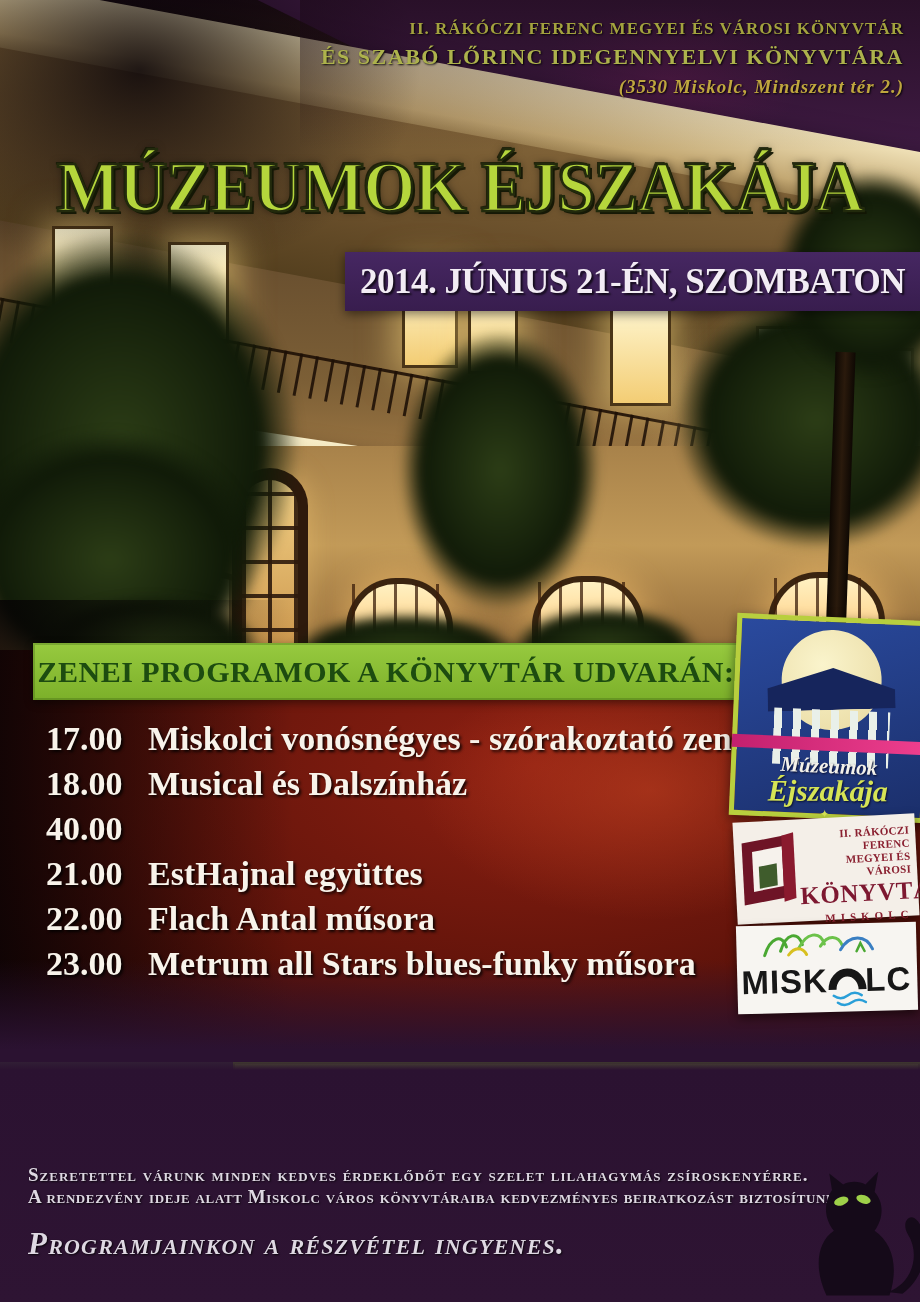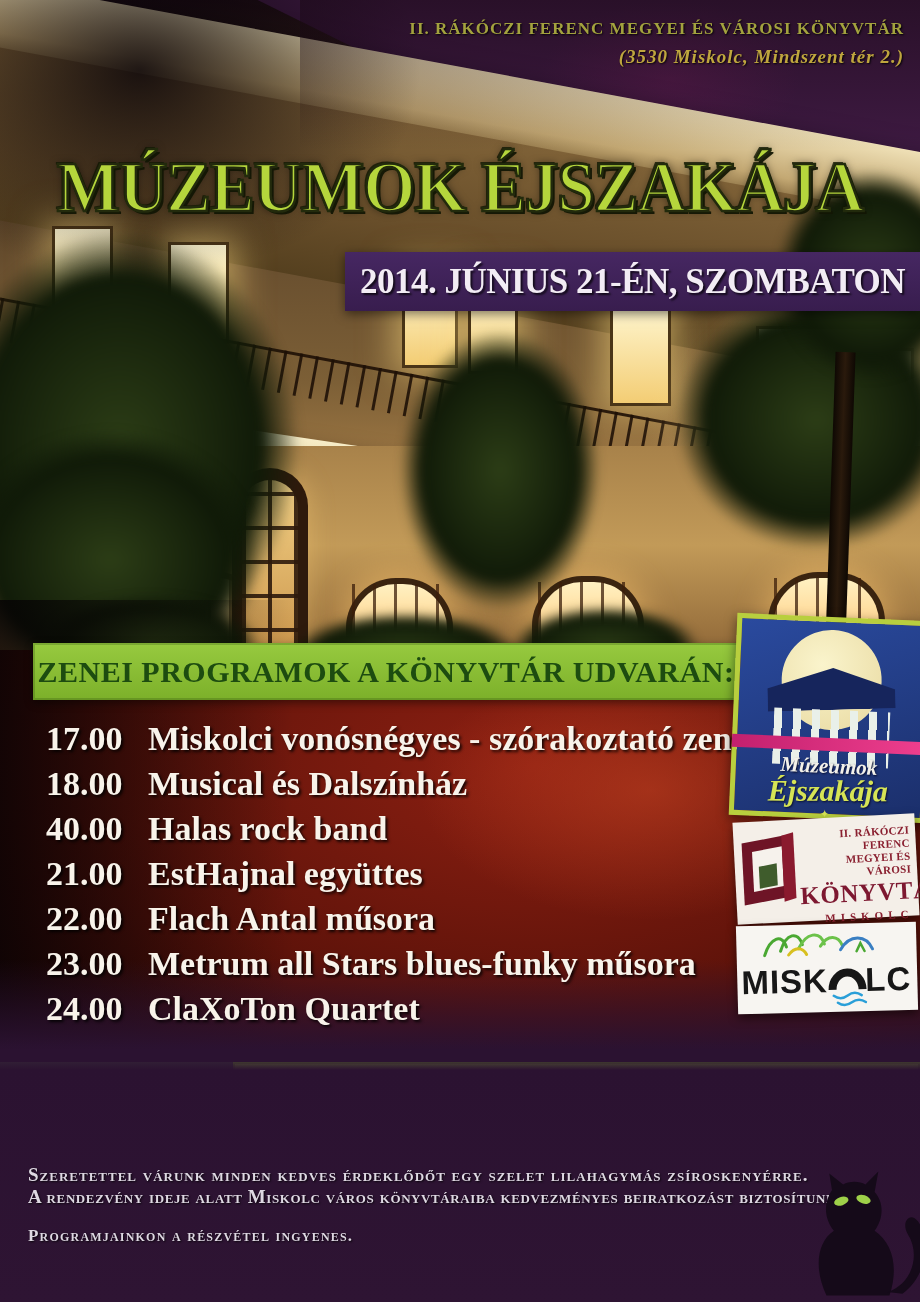--- a/index.html
+++ b/index.html
@@ -111,21 +111,21 @@
     padding-left:22px;box-sizing:border-box;
   }
   .visit .v1{font-size:23px;color:#2d5a14;margin-top:5px;line-height:28px;}
   .visit .v2{font-size:29px;font-weight:bold;color:#153f08;line-height:34px;letter-spacing:0.5px;}
 
   
   .footer{position:absolute;left:0;top:1040px;width:920px;height:262px;background:linear-gradient(180deg,rgba(43,18,49,0) 0,#2b1231 30px,#2e1433 100%);}
   .fline{position:absolute;left:28px;color:#ded8e2;font-variant:small-caps;font-weight:bold;text-shadow:1px 1px 2px rgba(0,0,0,.8);white-space:nowrap;}
   .f1{top:124px;font-size:19px;letter-spacing:1px;}
   .f2{top:146px;font-size:19px;letter-spacing:0.6px;}
-  .f3{top:186px;font-size:17px;letter-spacing:1.2px;}
+  .f3{top:186px;font-size:31px;letter-spacing:1.2px;font-style:italic;}
   .cat{position:absolute;left:795px;top:1142px;}
 </style>
 </head>
 <body>
 
 <div class="poster">
 
   <div class="photo">
     <div class="abs ph-base"></div>
     <div class="abs ph-sky"></div>
@@ -171,20 +171,21 @@
     <div class="abs ph-carpet"></div>
     <div class="abs ph-carpet-hl"></div>
     <div class="abs ph-vignette-l"></div>
     <div class="abs ph-vignette-tl"></div>
     <div class="abs ph-topdark"></div>
     <div class="abs ph-fade"></div>
   </div>
 
   <div class="org">
     <div class="l1">II. RÁKÓCZI FERENC MEGYEI ÉS VÁROSI KÖNYVTÁR</div>
+    <div class="l3">ÉS SZABÓ LŐRINC IDEGENNYELVI KÖNYVTÁRA</div>
     <div class="l4">(3530 Miskolc, Mindszent tér 2.)</div>
   </div>
 
   <div class="title">MÚZEUMOK ÉJSZAKÁJA</div>
 
   <div class="date-banner">
     <span>2014. JÚNIUS 21-ÉN, SZOMBATON</span>
   </div>
 
   <div class="zenei">
@@ -195,37 +196,32 @@
     <div class="prow">
       <span class="time">17.00</span>
       <span class="name">Miskolci vonósnégyes - szórakoztató zene</span>
     </div>
     <div class="prow">
       <span class="time">18.00</span>
       <span class="name">Musical és Dalszínház</span>
     </div>
     <div class="prow">
       <span class="time">40.00</span>
-      <span class="name">Halas rock band</span>
     </div>
     <div class="prow">
       <span class="time">21.00</span>
       <span class="name">EstHajnal együttes</span>
     </div>
     <div class="prow">
       <span class="time">22.00</span>
       <span class="name">Flach Antal műsora</span>
     </div>
     <div class="prow">
       <span class="time">23.00</span>
       <span class="name">Metrum all Stars blues-funky műsora</span>
-    </div>
-    <div class="prow">
-      <span class="time">24.00</span>
-      <span class="name">ClaXoTon Quartet</span>
     </div>
   </div>
 
   <div class="logo-muz">
     <div class="lm-moon"></div>
     <div class="lm-pediment"></div>
     <div class="lm-cols"></div>
     <div class="lm-colglint"></div>
     <div class="lm-stripe"></div>
     <div class="lm-t1">Múzeumok</div>

